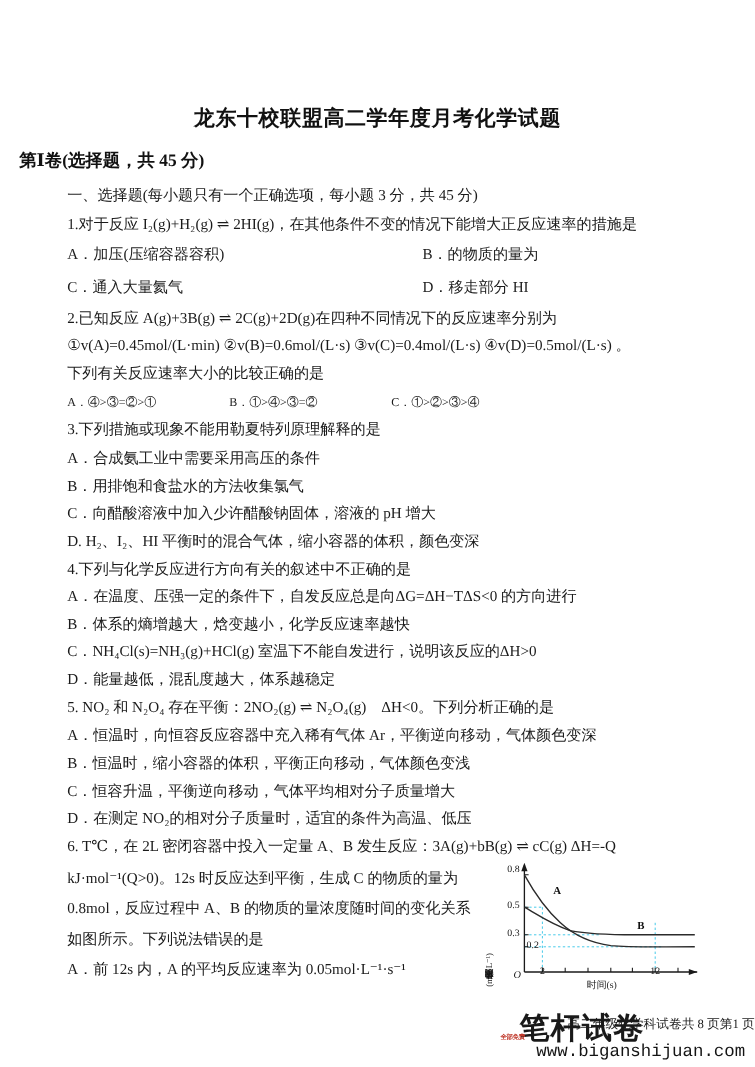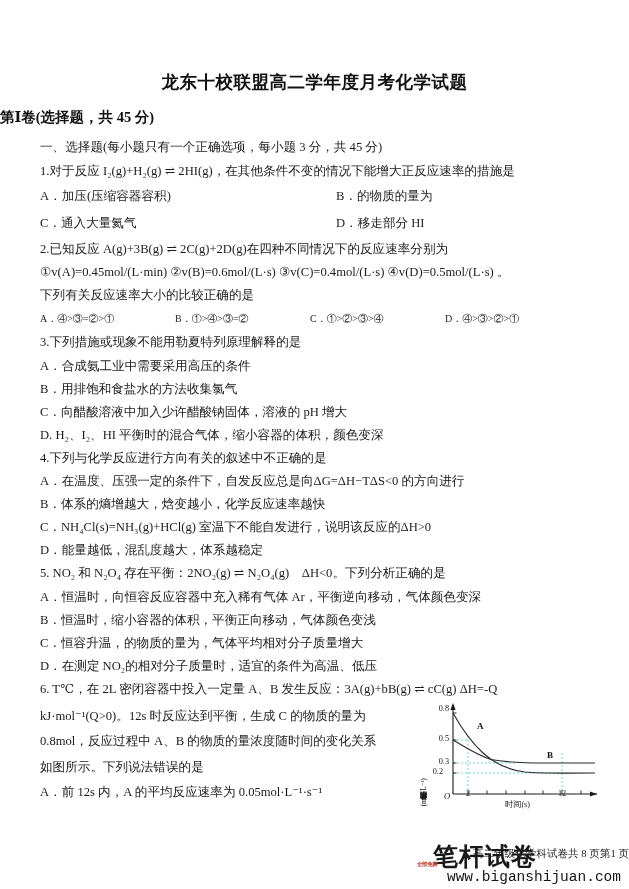--- a/index.html
+++ b/index.html
@@ -12,21 +12,21 @@
     height: 889px;
     font-family: "Liberation Serif", "DejaVu Serif", serif;
     color: #1c1c1c;
     position: relative;
     overflow: hidden;
   }
   .page {
     position: relative;
     width: 629px;
     height: 889px;
-    padding: 0;
+    padding: 16px;
     box-sizing: border-box;
   }
   .doc-title {
     text-align: center;
     font-weight: bold;
     font-size: 17.5px;
     letter-spacing: 0.5px;
     margin: 0;
     padding-top: 70px;
     color: #111;
@@ -194,21 +194,20 @@
     </div>
 
     <div>
       <div class="line">2.已知反应 A(g)+3B(g) ⇌ 2C(g)+2D(g)在四种不同情况下的反应速率分别为</div>
       <div class="line">①v(A)=0.45mol/(L·min) ②v(B)=0.6mol/(L·s) ③v(C)=0.4mol/(L·s) ④v(D)=0.5mol/(L·s) 。</div>
       <div class="line">下列有关反应速率大小的比较正确的是</div>
       <div class="opts-4col">
         <span>A．④&gt;③=②&gt;①</span>
         <span>B．①&gt;④&gt;③=②</span>
         <span>C．①&gt;②&gt;③&gt;④</span>
-        <span>D．④&gt;③&gt;②&gt;①</span>
       </div>
     </div>
 
     <div>
       <div class="line">3.下列措施或现象不能用勒夏特列原理解释的是</div>
       <div class="line">A．合成氨工业中需要采用高压的条件</div>
       <div class="line">B．用排饱和食盐水的方法收集氯气</div>
       <div class="line">C．向醋酸溶液中加入少许醋酸钠固体，溶液的 pH 增大</div>
       <div class="line">D. H₂、I₂、HI 平衡时的混合气体，缩小容器的体积，颜色变深</div>
     </div>
@@ -218,41 +217,41 @@
       <div class="line">A．在温度、压强一定的条件下，自发反应总是向ΔG=ΔH−TΔS&lt;0 的方向进行</div>
       <div class="line">B．体系的熵增越大，焓变越小，化学反应速率越快</div>
       <div class="line">C．NH₄Cl(s)=NH₃(g)+HCl(g) 室温下不能自发进行，说明该反应的ΔH&gt;0</div>
       <div class="line">D．能量越低，混乱度越大，体系越稳定</div>
     </div>
 
     <div>
       <div class="line">5. NO₂ 和 N₂O₄ 存在平衡：2NO₂(g) ⇌ N₂O₄(g)　ΔH&lt;0。下列分析正确的是</div>
       <div class="line">A．恒温时，向恒容反应容器中充入稀有气体 Ar，平衡逆向移动，气体颜色变深</div>
       <div class="line">B．恒温时，缩小容器的体积，平衡正向移动，气体颜色变浅</div>
-      <div class="line">C．恒容升温，的物质的量为，气体平均相对分子质量增大</div>
+      <div class="line">C．恒容升温，平衡逆向移动，气体平均相对分子质量增大</div>
       <div class="line">D．在测定 NO₂的相对分子质量时，适宜的条件为高温、低压</div>
     </div>
 
     <div class="q6-block">
       <div class="line">6. T℃，在 2L 密闭容器中投入一定量 A、B 发生反应：3A(g)+bB(g) ⇌ cC(g) ΔH=-Q</div>
       <div class="q6-text">
         <div class="line">kJ·mol⁻¹(Q&gt;0)。12s 时反应达到平衡，生成 C 的物质的量为</div>
         <div class="line">0.8mol，反应过程中 A、B 的物质的量浓度随时间的变化关系</div>
         <div class="line">如图所示。下列说法错误的是</div>
         <div class="line">A．前 12s 内，A 的平均反应速率为 0.05mol·L⁻¹·s⁻¹</div>
       </div>
 
       <div class="figure">
         <div class="fig-ylabel">物质的量浓度(mol·L⁻¹)</div>
         <div class="fig-xlabel">时间(s)</div>
 
         <div class="tick-y" style="left: 10px; top: 9px;">0.8</div>
         <div class="tick-y" style="left: 10px; top: 39px;">0.5</div>
         <div class="tick-y" style="left: 10px; top: 62px;">0.3</div>
-        <div class="tick-y" style="left: 4px; top: 72px;">0.2</div>
+        <div class="tick-y" style="left: 26px; top: 72px;">0.2</div>
 
         <div class="axis-origin" style="left: 25px; top: 96px;">O</div>
         <div class="tick-x" style="left: 42px; top: 94px;">2</div>
         <div class="tick-x" style="left: 136px; top: 94px;">12</div>
 
         <div class="curve-label" style="left: 58px; top: 26px;">A</div>
         <div class="curve-label" style="left: 128px; top: 55px;">B</div>
 
         <svg width="192" height="118" viewBox="0 0 192 118">
 

